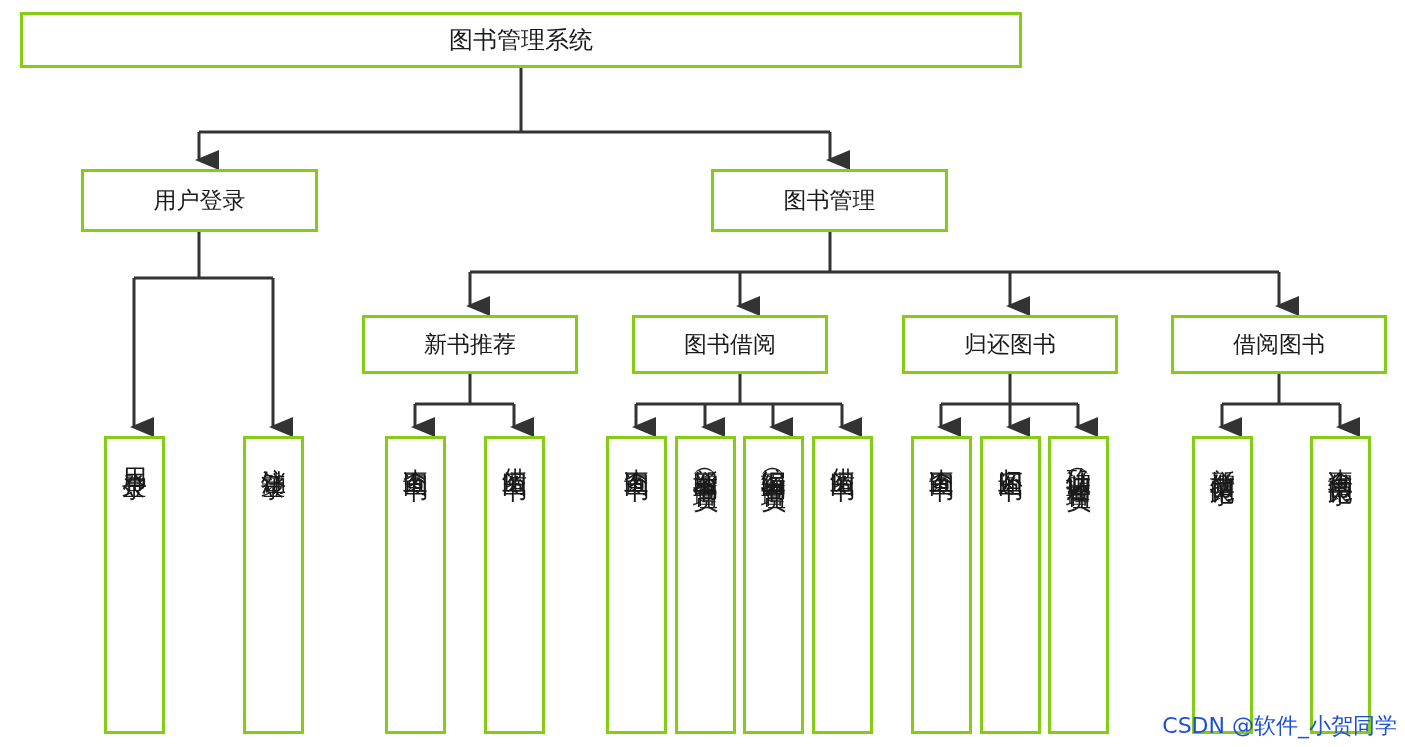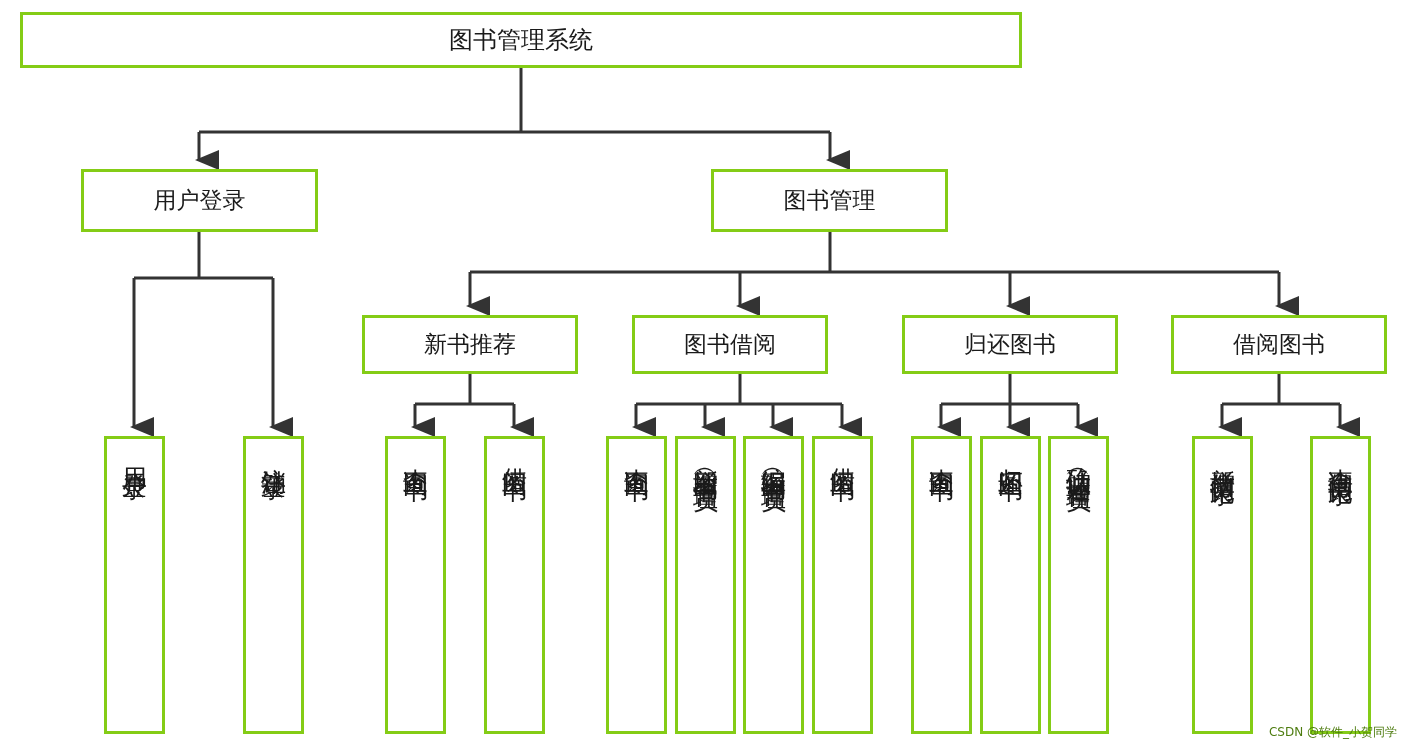--- a/index.html
+++ b/index.html
@@ -56,22 +56,22 @@
     writing-mode: vertical-rl;
     text-orientation: upright;
     font-size: 25px;
     letter-spacing: 3px;
     line-height: 1;
   }
   #watermark {
     position: absolute;
     right: 8px;
     bottom: 6px;
-    font-size: 12px;
-    color: #4d7c0f;
+    font-size: 22px;
+    color: #1d4ed8;
     z-index: 5;
     white-space: nowrap;
     font-family: "DejaVu Sans", "Liberation Sans", sans-serif;
   }
 </style>
 </head>
 <body>
 
 <div id="canvas">
 

